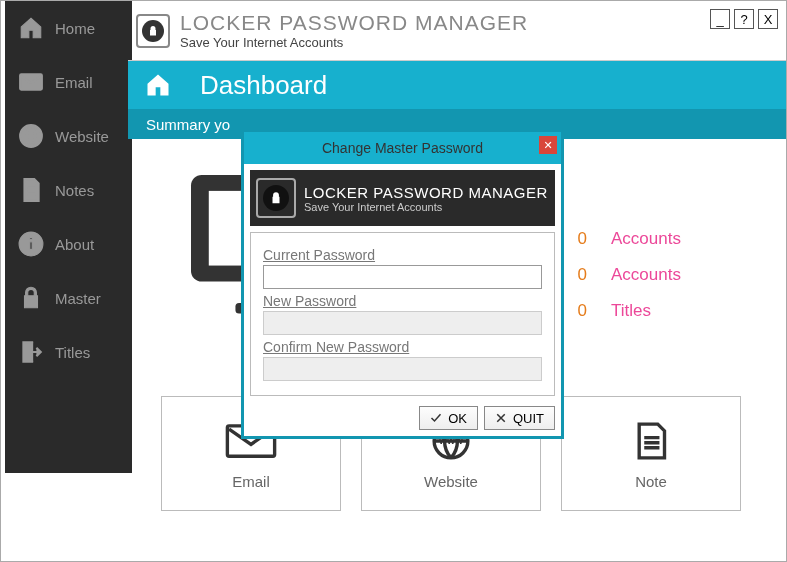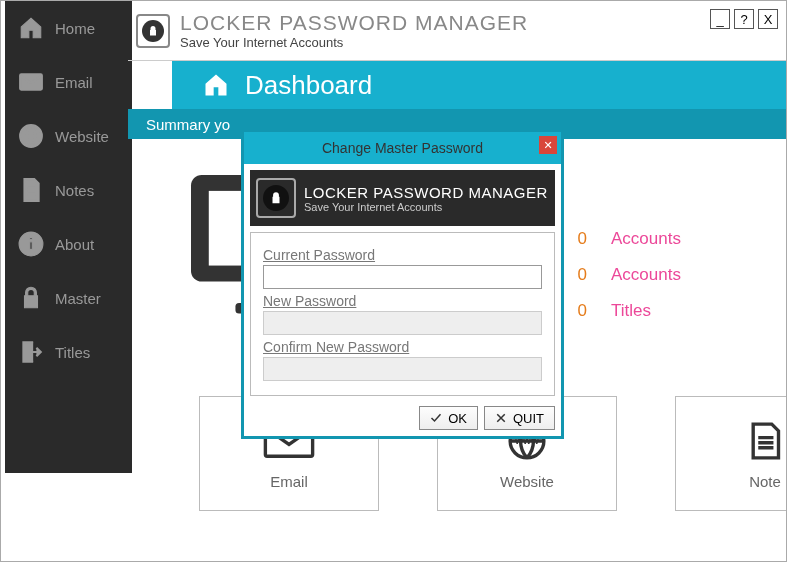--- a/index.html
+++ b/index.html
@@ -14,36 +14,36 @@
 .topbar { position: absolute; left: 127px; top: 0; right: 0; height: 60px; border-bottom: 1px solid #ccc; display: flex; align-items: center; padding-left: 8px; }
 .lock-box-top { width: 34px; height: 34px; border: 2px solid #888; border-radius: 4px; display: flex; align-items: center; justify-content: center; margin-right: 10px; background: #fff; }
 .lock-box-top .inner { width: 22px; height: 22px; border-radius: 50%; background: #333; display: flex; align-items: center; justify-content: center; }
 .lock-box-top .inner svg { width: 12px; height: 12px; fill: #fff; }
 .top-titles { display: flex; flex-direction: column; }
 .top-title { font-size: 21px; color: #888; font-weight: 300; letter-spacing: 1px; }
 .top-subtitle { font-size: 13px; color: #444; }
 .winbtns { position: absolute; right: 8px; top: 8px; display: flex; gap: 4px; }
 .winbtn { width: 20px; height: 20px; border: 1px solid #555; display: flex; align-items: center; justify-content: center; font-size: 13px; cursor: pointer; background: #fff; }
 
-.hero { position: absolute; left: 127px; top: 60px; right: 0; height: 48px; background: #17b0ce; display: flex; align-items: center; padding-left: 30px; gap: 15px; margin-left: 44px; }
+.hero { position: absolute; left: 127px; top: 60px; right: 0; height: 48px; background: #17b0ce; display: flex; align-items: center; padding-left: 16px; gap: 28px; }
 .hero svg { width: 28px; height: 28px; fill: #fff; }
 .hero-title { color: #fff; font-size: 26px; font-weight: 300; }
 
 .summary { position: absolute; left: 127px; top: 108px; right: 0; height: 30px; background: #1296b0; color: #fff; font-size: 15px; display: flex; align-items: center; padding-left: 18px; }
 
 .monitor-area { position: absolute; left: 160px; top: 150px; width: 220px; height: 190px; display: flex; align-items: center; justify-content: center; }
 .monitor-area svg { width: 180px; height: 160px; fill: #333; }
 
 .stats { position: absolute; left: 570px; top: 220px; }
 .stat-row { display: flex; align-items: center; gap: 24px; height: 36px; }
 .stat-num { color: #e57c1b; font-size: 17px; width: 16px; text-align: right; }
 .stat-label { color: #ec4899; font-size: 17px; }
 
 .cards { position: absolute; left: 160px; top: 395px; display: flex; gap: 20px; }
-.card { width: 180px; height: 115px; border: 1px solid #bbb; display: flex; flex-direction: column; align-items: center; justify-content: center; gap: 8px; cursor: pointer; margin-left: 38px; }
+.card { width: 180px; height: 115px; border: 1px solid #bbb; display: flex; flex-direction: column; align-items: center; justify-content: center; gap: 8px; cursor: pointer; }
 .card svg { width: 54px; height: 48px; fill: none; stroke: #333; stroke-width: 4; }
 .card-label { color: #666; font-size: 15px; }
 
 
 .dialog { position: absolute; left: 240px; top: 128px; width: 323px; background: #fff; border: 3px solid #1296b0; }
 .dialog-title { height: 32px; background: #17b0ce; display: flex; align-items: center; justify-content: center; color: #333; font-size: 14px; position: relative; }
 .dialog-close { position: absolute; right: 4px; top: 4px; width: 18px; height: 18px; background: #d9463a; color: #fff; font-size: 11px; display: flex; align-items: center; justify-content: center; cursor: pointer; }
 .dialog-header { background: #2a2a2a; height: 56px; margin: 6px; display: flex; align-items: center; padding: 6px; gap: 8px; }
 .dlg-lock { width: 40px; height: 40px; border: 2px solid #aaa; border-radius: 4px; display: flex; align-items: center; justify-content: center; }
 .dlg-lock .inner { width: 26px; height: 26px; background: #111; border-radius: 50%; display:flex; align-items:center; justify-content:center;}

